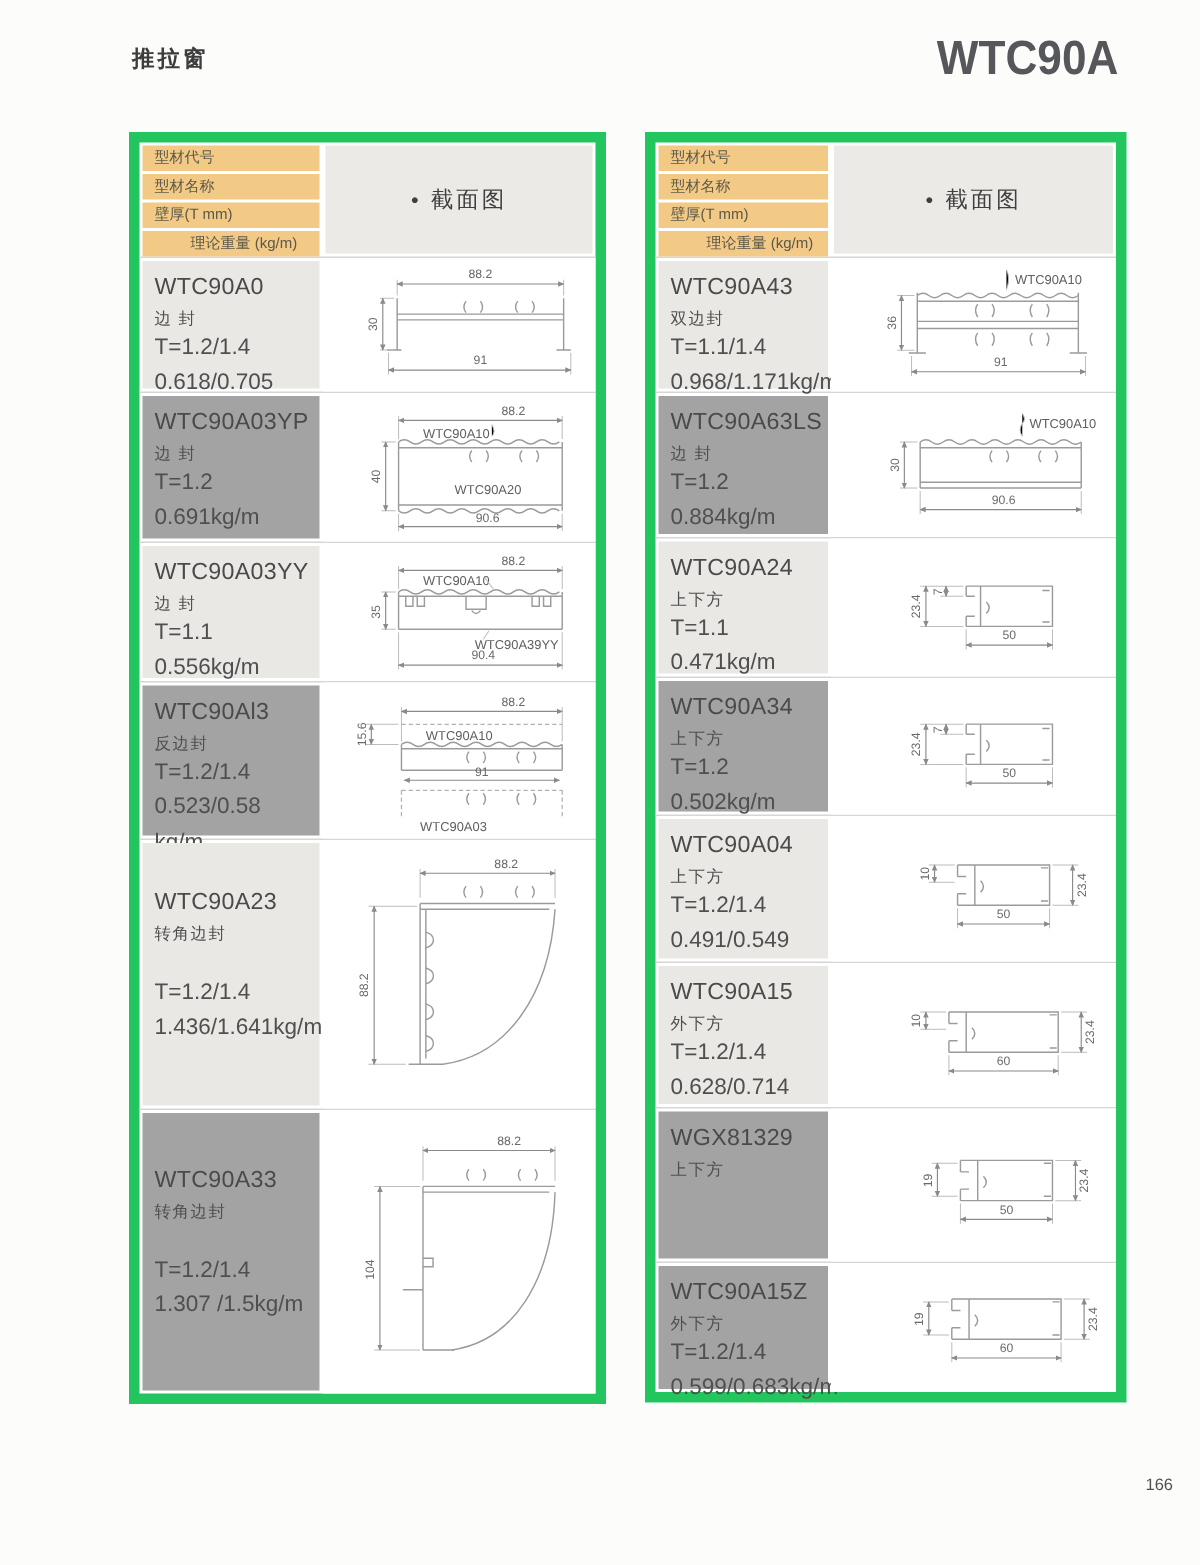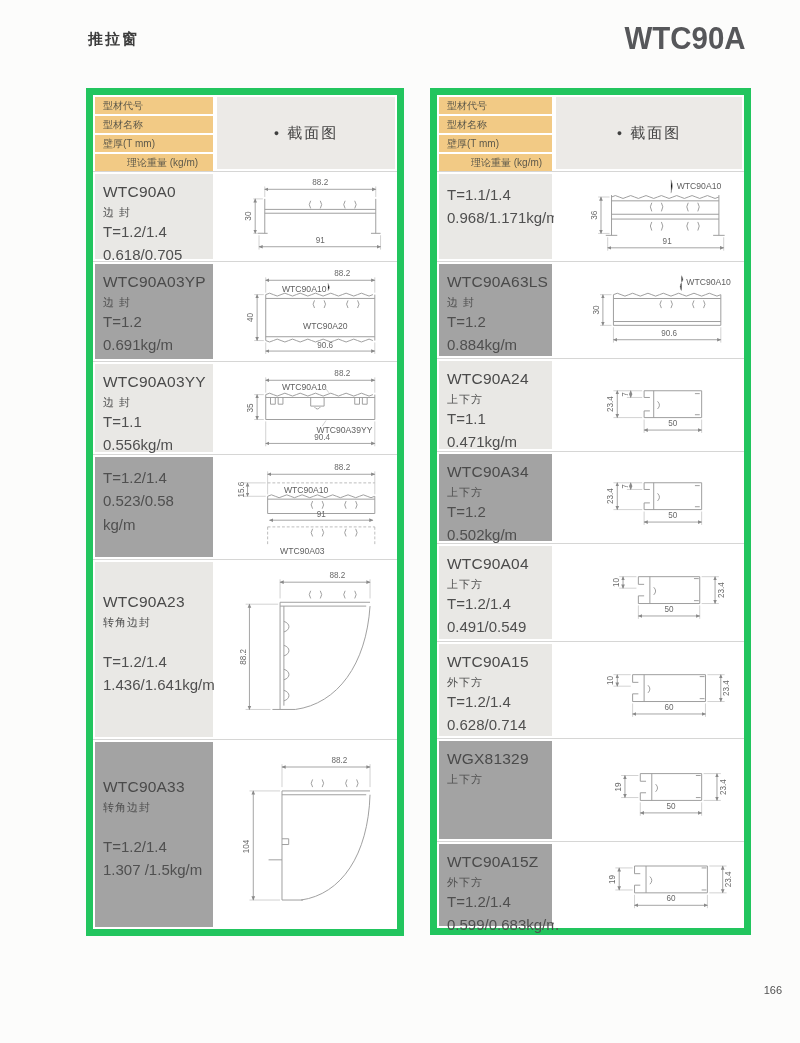--- a/index.html
+++ b/index.html
@@ -160,20 +160,24 @@
             <line class="ext" x1="167" y1="60" x2="167" y2="86"></line>
           <line class="dim" x1="53" y1="83" x2="167" y2="83" marker-start="url(#ar)" marker-end="url(#ar)"></line>
           <text class="dimt" x="112" y="79" text-anchor="middle">90.4</text>
         </svg>
       </div>
     </div>
 
     <div class="prow" style="height:105px">
       <div class="info orange">
         <div>
+            <div class="code">WTC90Al3</div>
+             <div class="pname">反边封</div>
+          </div>
+        <div>
             <div class="spec">T=1.2/1.4</div>
              <div class="spec">0.523/0.58 kg/m</div>
           </div>
       </div>
       <div class="dia">
         <svg width="178" viewBox="0 0 186 103">
           <line class="ext" x1="55" y1="38" x2="55" y2="14"></line>
             <line class="ext" x1="167" y1="38" x2="167" y2="14"></line>
           <line class="dim" x1="55" y1="17" x2="167" y2="17" marker-start="url(#ar)" marker-end="url(#ar)"></line>
           <text class="dimt" x="133" y="13" text-anchor="middle">88.2</text>
@@ -262,20 +266,24 @@
       </div>
       <div class="hdrdia">
         <span class="bullet">●</span>
         <span>截面图</span>
       </div>
     </div>
 
     <div class="prow" style="height:90px">
       <div class="info gray">
         <div>
+            <div class="code">WTC90A43</div>
+             <div class="pname">双边封</div>
+          </div>
+        <div>
             <div class="spec">T=1.1/1.4</div>
              <div class="spec">0.968/1.171kg/m</div>
           </div>
       </div>
       <div class="dia">
         <svg width="186" viewBox="0 0 194 88">
           <text class="reft" x="128" y="16">WTC90A10</text>
           <path class="ext" d="M122,6 q3,6 0,14"></path>
           <path class="pl" d="M60,24 q4,-3 8,0 t8,0 t8,0 t8,0 t8,0 t8,0 t8,0 t8,0 t8,0 t8,0 t8,0 t8,0 t8,0 t8,0 M60,28 H172"></path>
           <path class="pl" d="M60,22 V64 M54,64 H66 M172,22 V64 M166,64 H178 M60,42 H172 M60,47 H172"></path>

